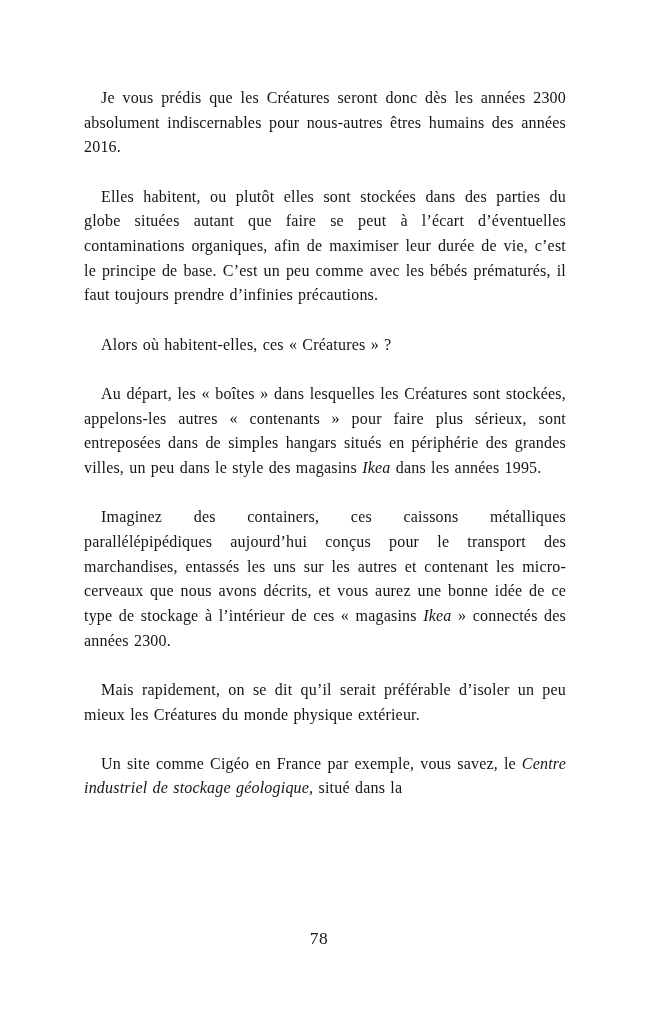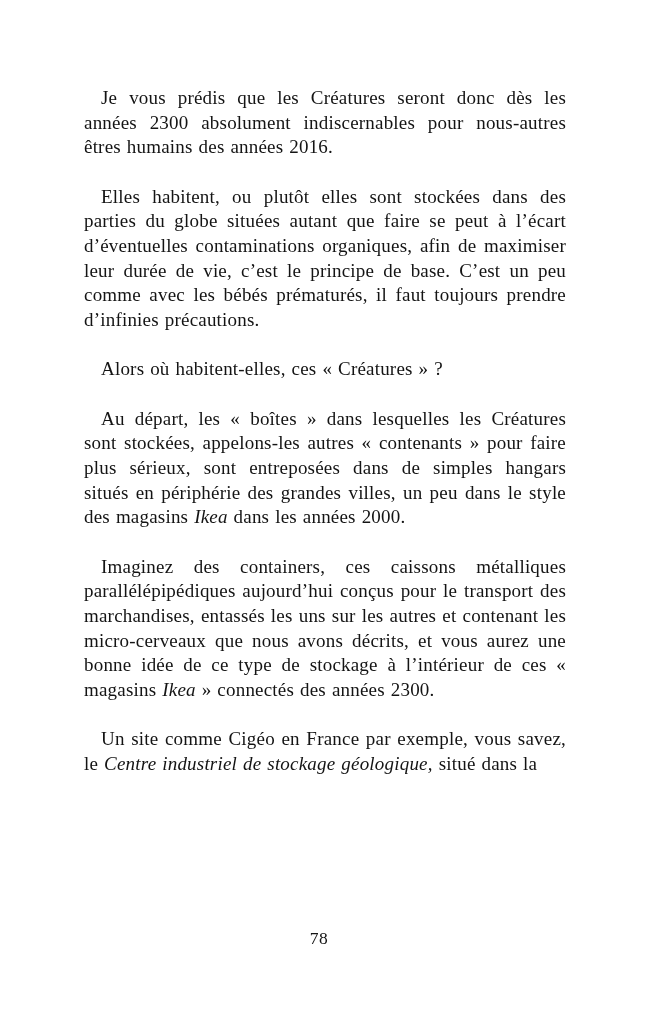--- a/index.html
+++ b/index.html
@@ -18,21 +18,21 @@
       box-sizing: border-box;
     }
     .text-block {
       position: absolute;
       top: 86px;
       left: 84px;
       width: 482px;
     }
     p.para {
       margin: 0 0 24.5px 0;
-      font-size: 19px;
+      font-size: 16px;
       line-height: 24.7px;
       text-align: justify;
       text-indent: 17px;
       letter-spacing: 0.2px;
       word-spacing: 1px;
     }
     p.para:last-child {
       margin-bottom: 16px;
     }
     p.para em {
@@ -54,24 +54,25 @@
 <div class="book-page">
 
   <div class="text-block">
 
     <p class="para"><span>Je vous prédis que les Créatures seront donc dès les années 2300 absolument indiscernables pour nous-autres êtres humains des années 2016.</span></p>
 
     <p class="para"><span>Elles habitent, ou plutôt elles sont stockées dans des parties du globe situées autant que faire se peut à l’écart d’éventuelles contaminations organiques, afin de maximiser leur durée de vie, c’est le principe de base. C’est un peu comme avec les bébés prématurés, il faut toujours prendre d’infinies précautions.</span></p>
 
     <p class="para"><span>Alors où habitent-elles, ces « Créatures » ?</span></p>
 
-    <p class="para"><span>Au départ, les « boîtes » dans lesquelles les Créatures sont stockées, appelons-les autres « contenants »  pour faire plus sérieux, sont entreposées dans de simples hangars situés en périphérie des grandes villes, un peu dans le style des magasins </span><em>Ikea</em><span> dans les années 2000.</span></p>
+    <p class="para"><span>Au départ, les « boîtes » dans lesquelles les Créatures sont stockées, appelons-les autres « contenants »  pour faire plus sérieux, sont entreposées dans de simples hangars situés en périphérie des grandes villes, un peu dans le style des magasins </span><em>Ikea</em><span> dans les années 1995.</span></p>
 
     <p class="para"><span>Imaginez des containers, ces caissons métalliques parallélépipédiques aujourd’hui conçus pour le transport des marchandises, entassés les uns sur les autres et contenant les micro-cerveaux que nous avons décrits, et vous aurez une bonne idée de ce type de stockage à l’intérieur de ces « magasins </span><em>Ikea</em><span> » connectés des années 2300.</span></p>
 
+    <p class="para"><span>Mais rapidement, on se dit qu’il serait préférable d’isoler un peu mieux les Créatures du monde physique extérieur.</span></p>
 
     <p class="para"><span>Un site comme Cigéo en France par exemple, vous savez, le </span><em>Centre industriel de stockage géologique,</em><span> situé dans la</span></p>
 
   </div>
 
   <div class="page-number">78</div>
 
 </div>
 
 </body></html>

